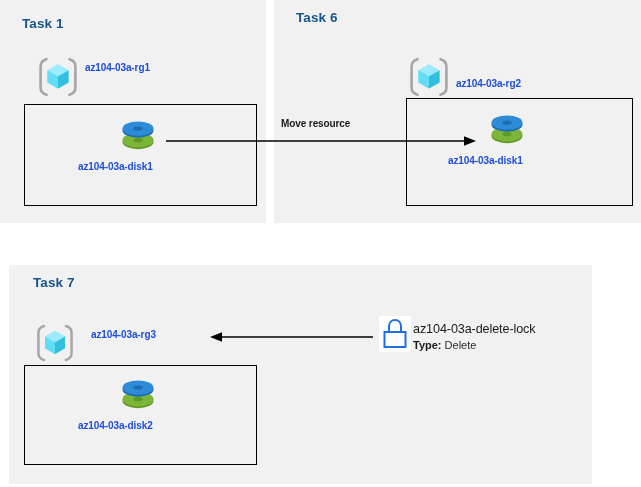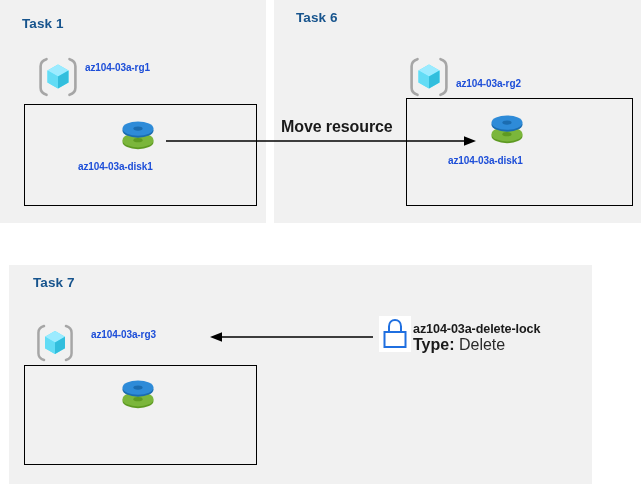--- a/index.html
+++ b/index.html
@@ -67,46 +67,46 @@
   }
   #label-rg1   { left: 85px;  top: 62px; }
   #label-rg2   { left: 456px; top: 62px; margin-top: 16px; }
   #label-rg3   { left: 91px;  top: 329px; }
   #label-disk1 { left: 78px;  top: 161px; }
   #label-disk2 { left: 78px;  top: 420px; }
   #label-disk1b{ left: 448px; top: 155px; }
 
   .edge-label {
     position: absolute;
-    font-size: 16px;
+    font-size: 10px;
     font-weight: bold;
     color: #1a1a1a;
     white-space: nowrap;
     letter-spacing: -0.1px;
   }
   #label-move { left: 281px; top: 118px; }
 
   
   #lock-text {
     position: absolute;
     left: 413px;
     top: 322px;
     white-space: nowrap;
   }
   #lock-name {
     display: block;
     font-size: 12.6px;
-    font-weight: bold;
+    font-weight: normal;
     color: #1a1a1a;
     letter-spacing: -0.1px;
     line-height: 15px;
   }
   #lock-type-line {
     display: block;
-    font-size: 16px;
+    font-size: 11px;
     color: #2a2a2a;
     line-height: 16px;
   }
   #lock-type-key {
     font-weight: bold;
     color: #1a1a1a;
   }
 
   
   .icon {
@@ -208,20 +208,21 @@
   <div class="rg-box" id="box-task3"></div>
 
   <svg class="icon" id="icon-disk2" viewBox="0 0 40 38">
     <ellipse cx="20" cy="26" rx="15.5" ry="7.2" fill="#5e9a22"></ellipse>
     <ellipse cx="20" cy="24.2" rx="15.5" ry="7.2" fill="#7bb63b"></ellipse>
     <ellipse cx="20" cy="24.2" rx="4.6" ry="2.1" fill="#5e9a22"></ellipse>
     <ellipse cx="20" cy="14.5" rx="15.5" ry="7.2" fill="#1b6cb0"></ellipse>
     <ellipse cx="20" cy="12.6" rx="15.5" ry="7.2" fill="#2e8bd8"></ellipse>
     <ellipse cx="20" cy="12.6" rx="4.6" ry="2.1" fill="#1b6cb0"></ellipse>
   </svg>
+  <div class="node-label" id="label-disk2">az104-03a-disk2</div>
 
   <svg class="connector" id="arrow-lock" viewBox="0 0 165 22">
     <line x1="165" y1="11" x2="13" y2="11" stroke="#000000" stroke-width="1.5"></line>
     <polygon points="2,11 14,6.3 14,15.7" fill="#000000"></polygon>
   </svg>
 
   <svg class="icon" id="icon-lock" viewBox="0 0 32 36">
     <rect x="0" y="0" width="32" height="36" fill="#ffffff"></rect>
     <path d="M10 16 L10 10.5 C10 6.6 12.7 4 16 4 C19.3 4 22 6.6 22 10.5 L22 16" fill="none" stroke="#1f6fe0" stroke-width="2"></path>
     <rect x="5.5" y="16" width="21" height="15" fill="none" stroke="#1f6fe0" stroke-width="2"></rect>

